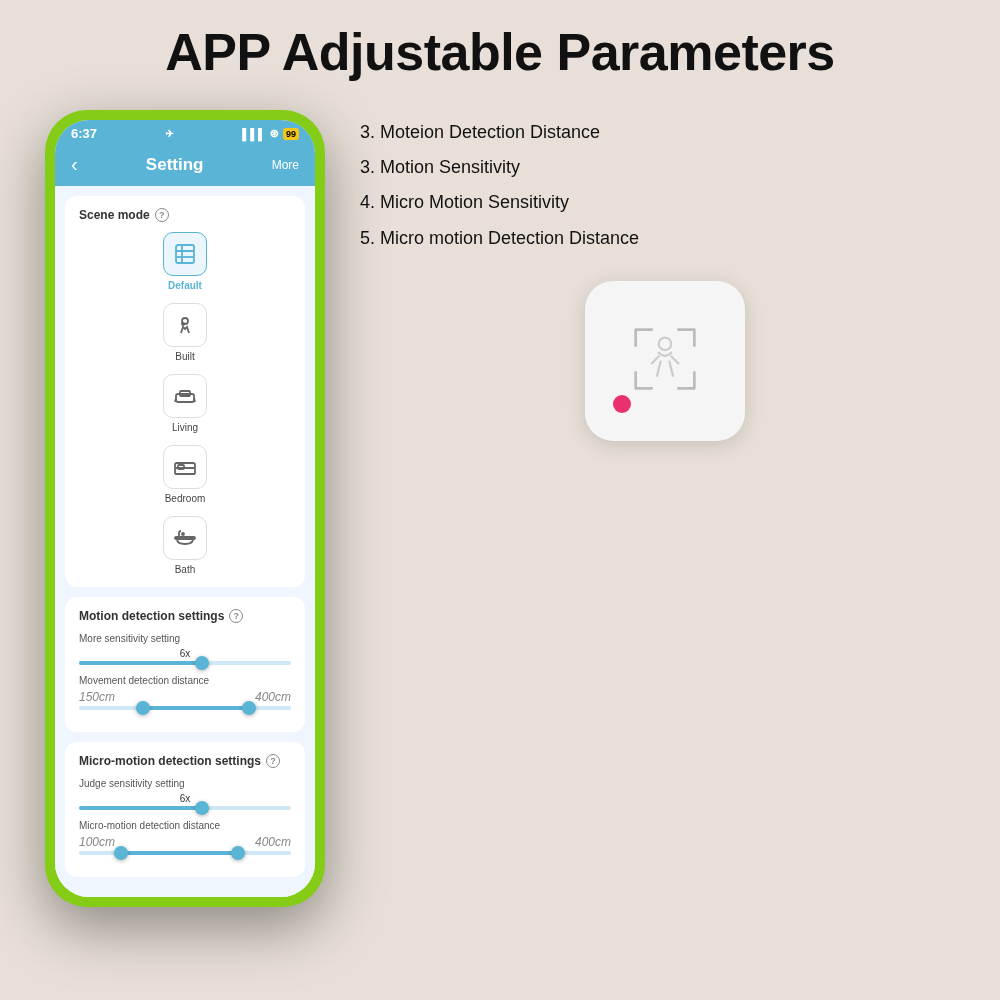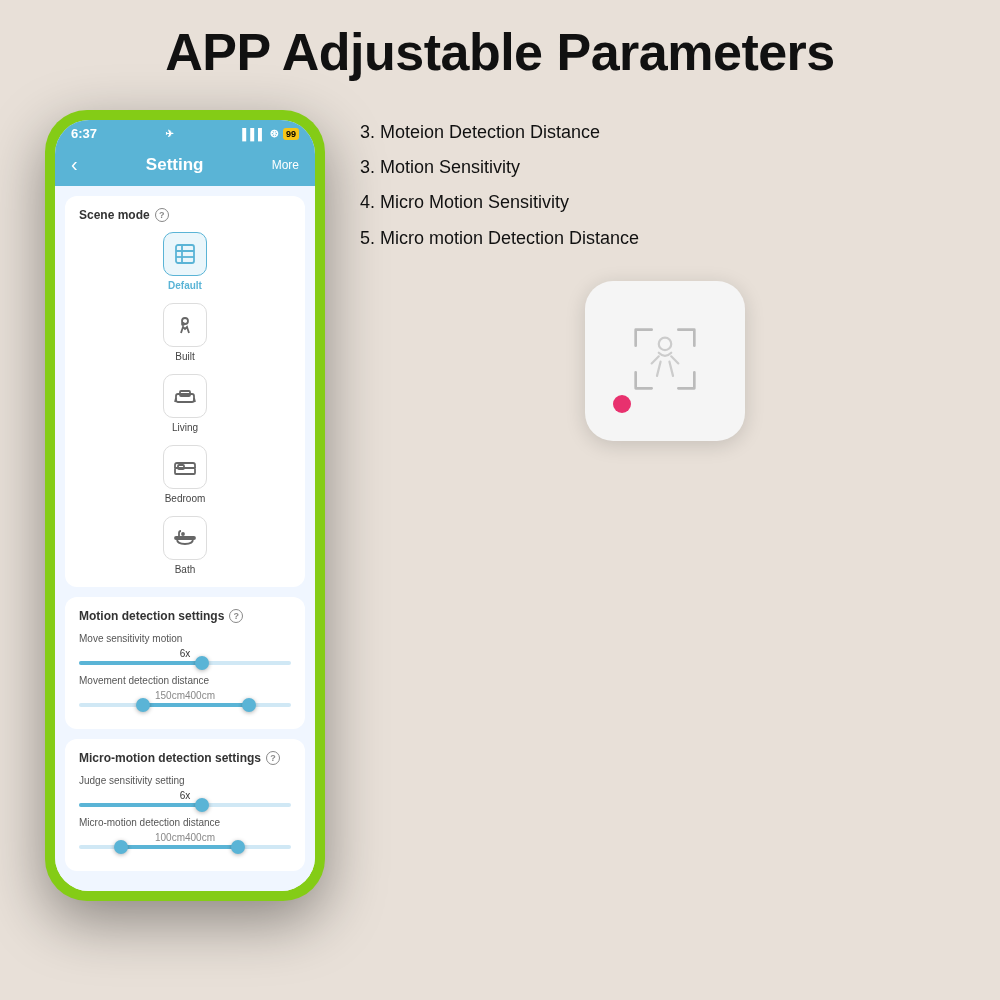--- a/index.html
+++ b/index.html
@@ -159,24 +159,25 @@
       color: #444;
     }
     .scene-label.active { color: #5ab4d6; font-weight: 600; }
 
     
     .slider-section { margin-top: 8px; }
     .slider-label { font-size: 10px; color: #555; margin-bottom: 4px; }
     .slider-value { font-size: 10px; color: #333; text-align: center; margin-bottom: 2px; }
     .slider-range-labels {
       display: flex;
-      justify-content: center;
-      font-size: 10px;
+      justify-content: space-between;
+      font-size: 12px;
       color: #888;
       margin-bottom: 2px;
+      font-style: italic;
     }
 
     .slider-track {
       width: 100%;
       height: 4px;
       background: #d0e8f5;
       border-radius: 2px;
       position: relative;
       margin-bottom: 10px;
     }
@@ -363,21 +364,21 @@
             </div>
           </div>
 
           <div class="card">
             <div class="section-title">
               <span>Motion detection settings</span>
               <span class="help-icon">?</span>
             </div>
 
             <div class="slider-section">
-              <div class="slider-label">Move sensitivity motion</div>
+              <div class="slider-label">More sensitivity setting</div>
               <div class="slider-value">6x</div>
               <div class="slider-track">
                 <div class="slider-fill" style="width:58%;"></div>
                 <div class="slider-thumb" style="left:58%;"></div>
               </div>
             </div>
 
             <div class="slider-section">
               <div class="slider-label">Movement detection distance</div>
               <div class="slider-range-labels">

